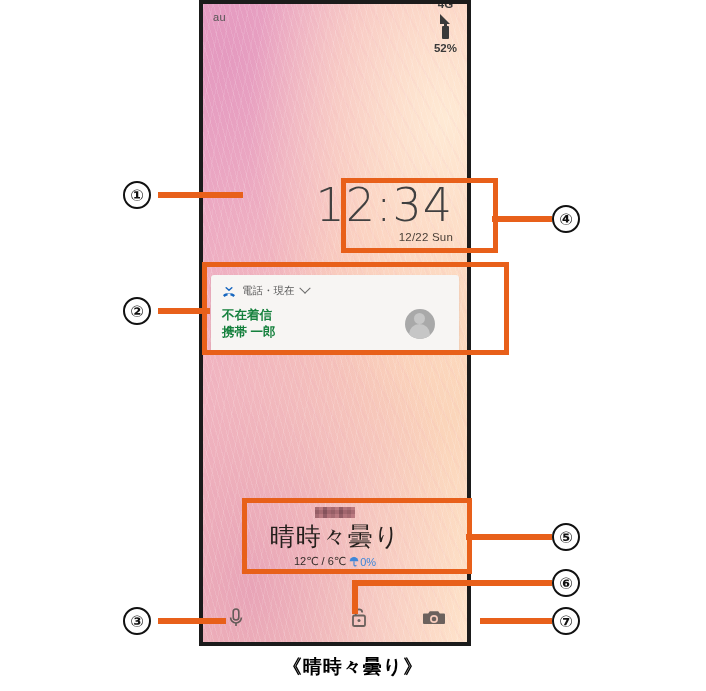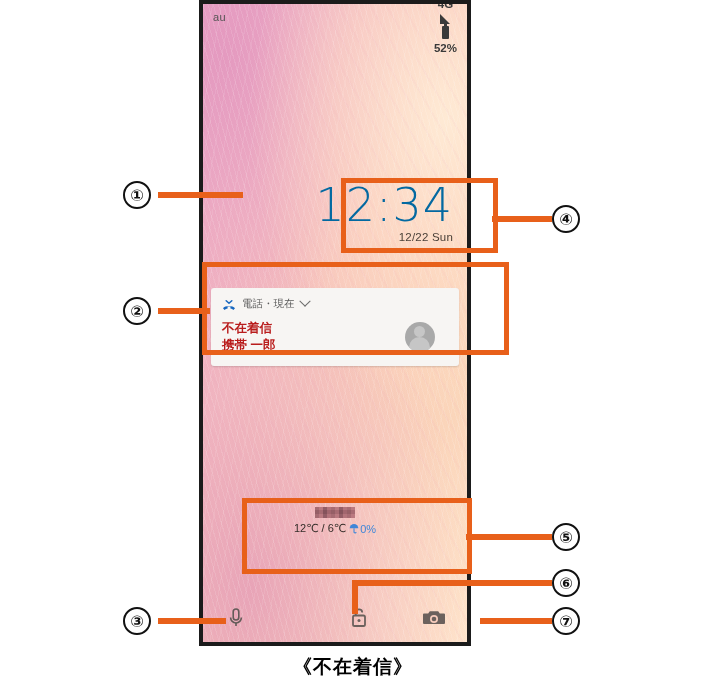--- a/index.html
+++ b/index.html
@@ -35,33 +35,33 @@
   #carrier{font-size:11px;letter-spacing:.3px;color:#555;}
   #status-right{margin-left:auto;display:flex;align-items:center;gap:3px;color:#3a3a3a;flex-direction:column;}
   #status-right .txt{font-size:11.5px;font-weight:bold;color:#3a3a3a;}
   .sig{width:0;height:0;border-left:10px solid #3a3a3a;border-top:10px solid transparent;
        transform:translateY(1px);}
   .batt{width:7px;height:13px;background:#3a3a3a;border-radius:1px;position:relative;}
   .batt:before{content:"";position:absolute;top:-2px;left:2px;width:3px;height:2px;background:#3a3a3a;}
 
   
   #clockwrap{position:absolute;right:14px;top:176px;text-align:right;}
-  #clock{font-size:46px;line-height:50px;color:#0369a1;font-weight:300;letter-spacing:1px;
+  #clock{font-size:46px;line-height:50px;color:#404040;font-weight:300;letter-spacing:1px;
          font-family:"DejaVu Sans",sans-serif;}
   #clockdate{font-size:11.5px;color:#4a4038;margin-top:1px;letter-spacing:.2px;}
 
   
-  #notif{position:absolute;left:8px;top:22px;right:8px;background:#f7f5f3;border-radius:3px;
+  #notif{position:absolute;left:8px;top:9px;right:8px;background:#f7f5f3;border-radius:3px;
          box-shadow:0 1px 2px rgba(0,0,0,.14);padding:9px 24px 12px 11px;box-sizing:border-box;}
   #notif-head{display:flex;align-items:center;gap:6px;}
   #notif-app{font-size:10.5px;color:#5b5b5b;}
   .chev{width:7px;height:7px;border-right:1.4px solid #6b6b6b;border-bottom:1.4px solid #6b6b6b;
         transform:rotate(45deg) translate(-2px,-2px);}
   #notif-body{display:flex;align-items:flex-start;margin-top:9px;}
-  #notif-text div{font-size:12.5px;color:#b91c1c;line-height:17px;font-weight:bold;}
+  #notif-text div{font-size:12.5px;color:#15803d;line-height:17px;font-weight:bold;}
   #avatar{margin-left:auto;width:30px;height:30px;border-radius:50%;background:#a9a9a9;
           position:relative;overflow:hidden;align-self:center;}
   #avatar:before{content:"";position:absolute;left:9px;top:4px;width:11px;height:11px;
                  border-radius:50%;background:#c6c6c6;}
   #avatar:after{content:"";position:absolute;left:4px;top:15px;width:21px;height:18px;
                 border-radius:11px 11px 0 0;background:#c6c6c6;}
 
   
   #weather{position:absolute;left:0;right:0;top:503px;text-align:center;}
   #wx-loc{width:40px;height:11px;margin:0 auto 3px auto;
@@ -137,20 +137,21 @@
           <div>不在着信</div>
           <div>携帯 一郎</div>
         </div>
         <div id="avatar"></div>
       </div>
     </div>
   </div>
 
   <div id="weather">
     <div id="wx-loc"></div>
+    <div id="wx-cond">晴時々曇り</div>
     <div id="wx-temp">
       <span>12℃ / 6℃</span>
       <span id="wx-rain">
         <span style="display:inline-block;width:10px;height:11px;">
           <svg width="10" height="11" viewBox="0 0 10 11">
             <path d="M.7 5.2 A4.3 4.3 0 0 1 9.3 5.2 Z" fill="#3f86d8"></path>
             <path d="M5 5.2 L5 9.2 A1.3 1.3 0 0 0 7.3 9.2" fill="none" stroke="#3f86d8" stroke-width="1.1"></path>
           </svg>
         </span>
         <span>0%</span>
@@ -197,13 +198,13 @@
 <div class="lead" style="left:480px;top:618px;width:72px;"></div>
 
 <div class="marker" style="left:123px;top:181px;">①</div>
 <div class="marker" style="left:123px;top:297px;">②</div>
 <div class="marker" style="left:123px;top:607px;">③</div>
 <div class="marker" style="left:552px;top:205px;">④</div>
 <div class="marker" style="left:552px;top:523px;">⑤</div>
 <div class="marker" style="left:552px;top:569px;">⑥</div>
 <div class="marker" style="left:552px;top:607px;">⑦</div>
 
-<div id="caption">《不在着信》</div>
+<div id="caption">《晴時々曇り》</div>
 
 </body></html>

